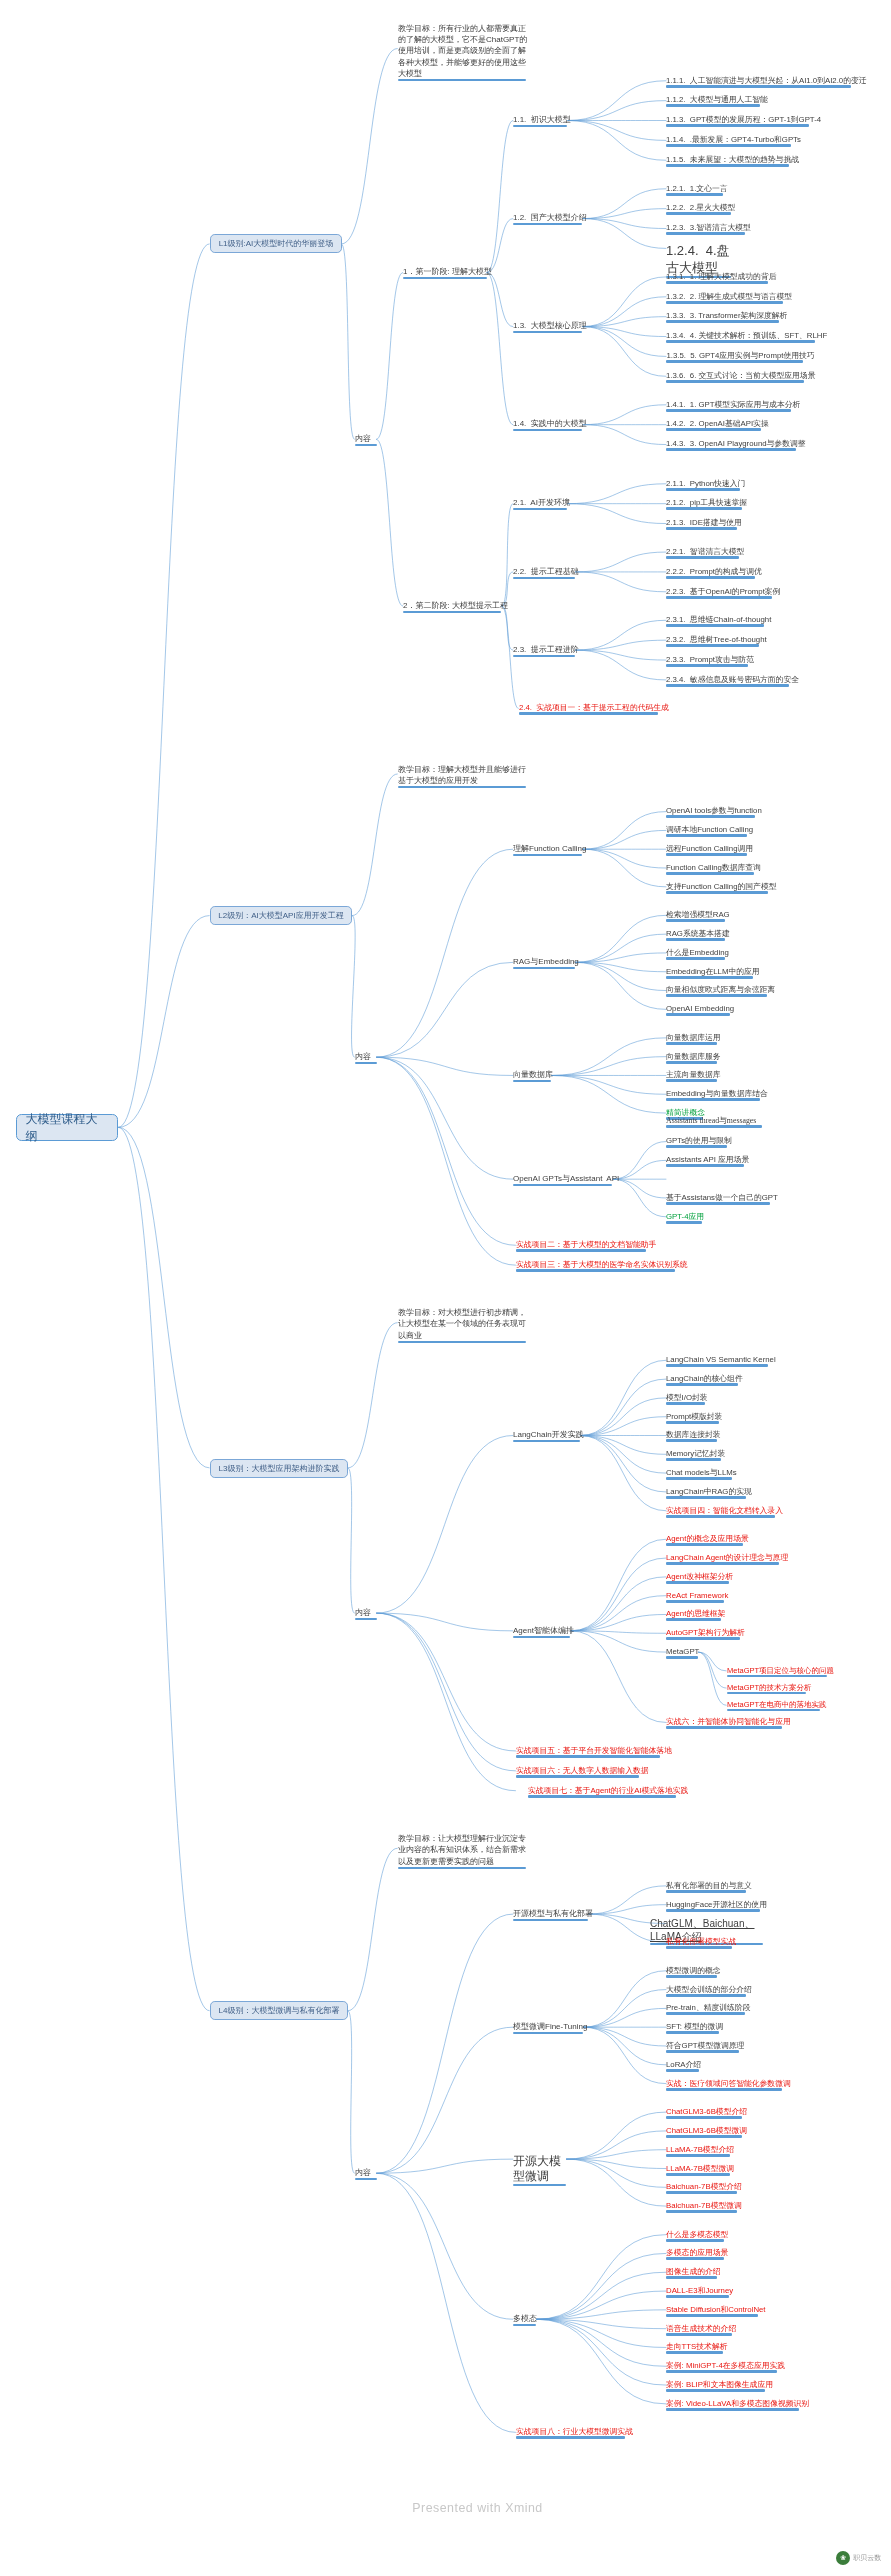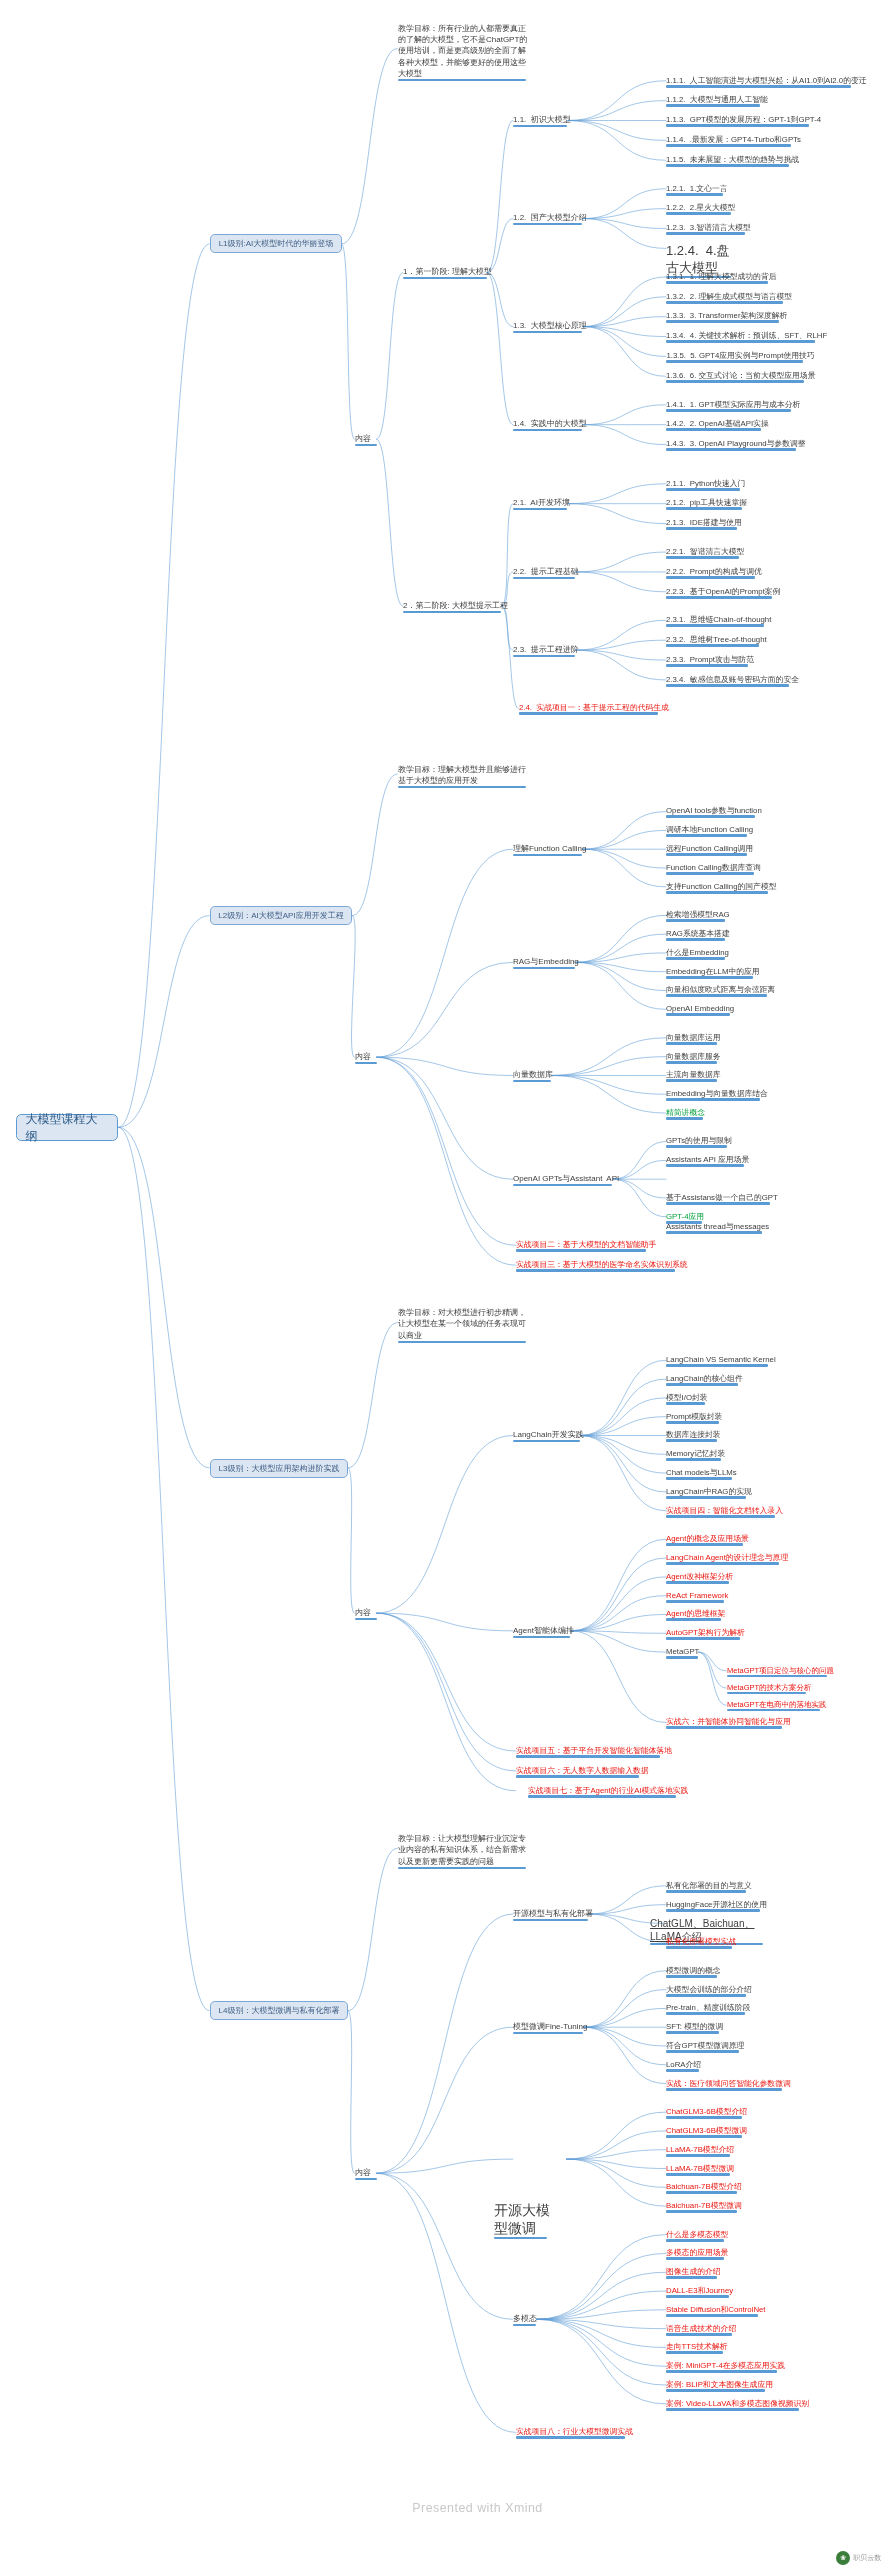--- a/index.html
+++ b/index.html
@@ -110,21 +110,21 @@
       <div class="node" style="font-size: 7.8px; max-width: 204px; left: 666px; top: 1004px; width: 69px;"><span>OpenAI Embedding</span><span class="ul" style="width: 64px;"></span></div>
       <div class="node" style="font-size: 8px; max-width: 134px; left: 513px; top: 957px; width: 67px;"><span>RAG与Embedding</span><span class="ul" style="width: 62px;"></span></div>
       <div class="node" style="font-size: 7.8px; max-width: 204px; left: 666px; top: 1033px; width: 56px;"><span>向量数据库运用</span><span class="ul" style="width: 51px;"></span></div>
       <div class="node" style="font-size: 7.8px; max-width: 204px; left: 666px; top: 1052px; width: 56px;"><span>向量数据库服务</span><span class="ul" style="width: 51px;"></span></div>
       <div class="node" style="font-size: 7.8px; max-width: 204px; left: 666px; top: 1070px; width: 56px;"><span>主流向量数据库</span><span class="ul" style="width: 51px;"></span></div>
       <div class="node" style="font-size: 7.8px; max-width: 204px; left: 666px; top: 1089px; width: 103px;"><span>Embedding与向量数据库结合</span><span class="ul" style="width: 94px;"></span></div>
       <div class="node green" style="font-size: 7.8px; max-width: 204px; left: 666px; top: 1108px; width: 40px;"><span>精简讲概念</span><span class="ul" style="width: 37px;"></span></div>
       <div class="node" style="font-size: 8px; max-width: 134px; left: 513px; top: 1070px; width: 41px;"><span>向量数据库</span><span class="ul" style="width: 38px;"></span></div>
       <div class="node" style="font-size: 7.8px; max-width: 204px; left: 666px; top: 1136px; width: 67px;"><span>GPTs的使用与限制</span><span class="ul" style="width: 61px;"></span></div>
       <div class="node" style="font-size: 7.8px; max-width: 204px; left: 666px; top: 1155px; width: 84px;"><span>Assistants API 应用场景</span><span class="ul" style="width: 78px;"></span></div>
-      <div class="node" style="font-size: 7.8px; max-width: 204px; left: 666px; top: 1222px; width: 104px;"><span>Assistants thread与messages</span><span class="ul" style="width: 96px;"></span></div>
+      <div class="node" style="font-size: 7.8px; max-width: 204px; left: 666px; top: 1116px; width: 104px; font-family: Liberation Serif, serif;"><span>Assistants thread与messages</span><span class="ul" style="width: 96px;"></span></div>
       <div class="node" style="font-size: 7.8px; max-width: 204px; left: 666px; top: 1193px; width: 113px;"><span>基于Assistans做一个自己的GPT</span><span class="ul" style="width: 104px;"></span></div>
       <div class="node green" style="font-size: 7.8px; max-width: 204px; left: 666px; top: 1212px; width: 39px;"><span>GPT-4应用</span><span class="ul" style="width: 36px;"></span></div>
       <div class="node" style="font-size: 8px; max-width: 134px; left: 513px; top: 1174px; width: 108px;"><span>OpenAI GPTs与Assistant  API</span><span class="ul" style="width: 99px;"></span></div>
       <div class="node red" style="font-size: 7.8px; max-width: 215px; left: 516px; top: 1240px; width: 141px;"><span>实战项目二：基于大模型的文档智能助手</span><span class="ul" style="width: 130px;"></span></div>
       <div class="node red" style="font-size: 7.8px; max-width: 215px; left: 516px; top: 1260px; width: 173px;"><span>实战项目三：基于大模型的医学命名实体识别系统</span><span class="ul" style="width: 159px;"></span></div>
       <div class="node" style="font-size: 8px; max-width: 64px; left: 355px; top: 1052px; width: 17px;"><span>内容</span><span class="ul" style="width: 21.5px;"></span></div>
       <div class="lvl1box" style="left: 210px; top: 906px; width: 142px; height: 19px;">
         <span>L2级别：AI大模型API应用开发工程</span>
       </div>
       <div class="node goal" style="max-width: 134px; left: 398px; top: 1307px; width: 134px;"><span>教学目标：对大模型进行初步精调，让大模型在某一个领域的任务表现可以商业</span><span class="ul" style="width: 128px;"></span></div>
@@ -170,21 +170,21 @@
       <div class="node" style="font-size: 7.8px; max-width: 204px; left: 666px; top: 2041px; width: 80px;"><span>符合GPT模型微调原理</span><span class="ul" style="width: 73px;"></span></div>
       <div class="node" style="font-size: 7.8px; max-width: 204px; left: 666px; top: 2060px; width: 36px;"><span>LoRA介绍</span><span class="ul" style="width: 33px;"></span></div>
       <div class="node red" style="font-size: 7.8px; max-width: 204px; left: 666px; top: 2079px; width: 126px;"><span>实战：医疗领域问答智能化参数微调</span><span class="ul" style="width: 116px;"></span></div>
       <div class="node" style="font-size: 8px; max-width: 134px; left: 513px; top: 2022px; width: 76px;"><span>模型微调Fine-Tuning</span><span class="ul" style="width: 70px;"></span></div>
       <div class="node red" style="font-size: 7.8px; max-width: 204px; left: 666px; top: 2107px; width: 82px;"><span>ChatGLM3-6B模型介绍</span><span class="ul" style="width: 76px;"></span></div>
       <div class="node red" style="font-size: 7.8px; max-width: 204px; left: 666px; top: 2126px; width: 82px;"><span>ChatGLM3-6B模型微调</span><span class="ul" style="width: 76px;"></span></div>
       <div class="node red" style="font-size: 7.8px; max-width: 204px; left: 666px; top: 2145px; width: 69px;"><span>LLaMA-7B模型介绍</span><span class="ul" style="width: 64px;"></span></div>
       <div class="node red" style="font-size: 7.8px; max-width: 204px; left: 666px; top: 2164px; width: 69px;"><span>LLaMA-7B模型微调</span><span class="ul" style="width: 64px;"></span></div>
       <div class="node red" style="font-size: 7.8px; max-width: 204px; left: 666px; top: 2182px; width: 77px;"><span>Baichuan-7B模型介绍</span><span class="ul" style="width: 71px;"></span></div>
       <div class="node red" style="font-size: 7.8px; max-width: 204px; left: 666px; top: 2201px; width: 77px;"><span>Baichuan-7B模型微调</span><span class="ul" style="width: 71px;"></span></div>
-      <div class="node" style="font-size: 14px; max-width: 134px; left: 494px; top: 2154px; width: 58px; margin-top: 48px;"><span>开源大模型微调</span><span class="ul" style="width: 53px;"></span></div>
+      <div class="node" style="font-size: 12px; max-width: 134px; left: 513px; top: 2154px; width: 58px;"><span>开源大模型微调</span><span class="ul" style="width: 53px;"></span></div>
       <div class="node red" style="font-size: 7.8px; max-width: 204px; left: 666px; top: 2230px; width: 63px;"><span>什么是多模态模型</span><span class="ul" style="width: 58px;"></span></div>
       <div class="node red" style="font-size: 7.8px; max-width: 204px; left: 666px; top: 2248px; width: 63px;"><span>多模态的应用场景</span><span class="ul" style="width: 58px;"></span></div>
       <div class="node red" style="font-size: 7.8px; max-width: 204px; left: 666px; top: 2267px; width: 56px;"><span>图像生成的介绍</span><span class="ul" style="width: 51px;"></span></div>
       <div class="node red" style="font-size: 7.8px; max-width: 204px; left: 666px; top: 2286px; width: 68px;"><span>DALL-E3和Journey</span><span class="ul" style="width: 63px;"></span></div>
       <div class="node red" style="font-size: 7.8px; max-width: 204px; left: 666px; top: 2305px; width: 101px;"><span>Stable Diffusion和ControlNet</span><span class="ul" style="width: 92px;"></span></div>
       <div class="node red" style="font-size: 7.8px; max-width: 204px; left: 666px; top: 2324px; width: 71px;"><span>语音生成技术的介绍</span><span class="ul" style="width: 66px;"></span></div>
       <div class="node red" style="font-size: 7.8px; max-width: 204px; left: 666px; top: 2342px; width: 62px;"><span>走向TTS技术解析</span><span class="ul" style="width: 57px;"></span></div>
       <div class="node red" style="font-size: 7.8px; max-width: 204px; left: 666px; top: 2361px; width: 120px;"><span>案例: MiniGPT-4在多模态应用实践</span><span class="ul" style="width: 111px;"></span></div>
       <div class="node red" style="font-size: 7.8px; max-width: 204px; left: 666px; top: 2380px; width: 108px;"><span>案例: BLIP和文本图像生成应用</span><span class="ul" style="width: 99px;"></span></div>
       <div class="node red" style="font-size: 7.8px; max-width: 204px; left: 666px; top: 2399px; width: 144px;"><span>案例: Video-LLaVA和多模态图像视频识别</span><span class="ul" style="width: 133px;"></span></div>

